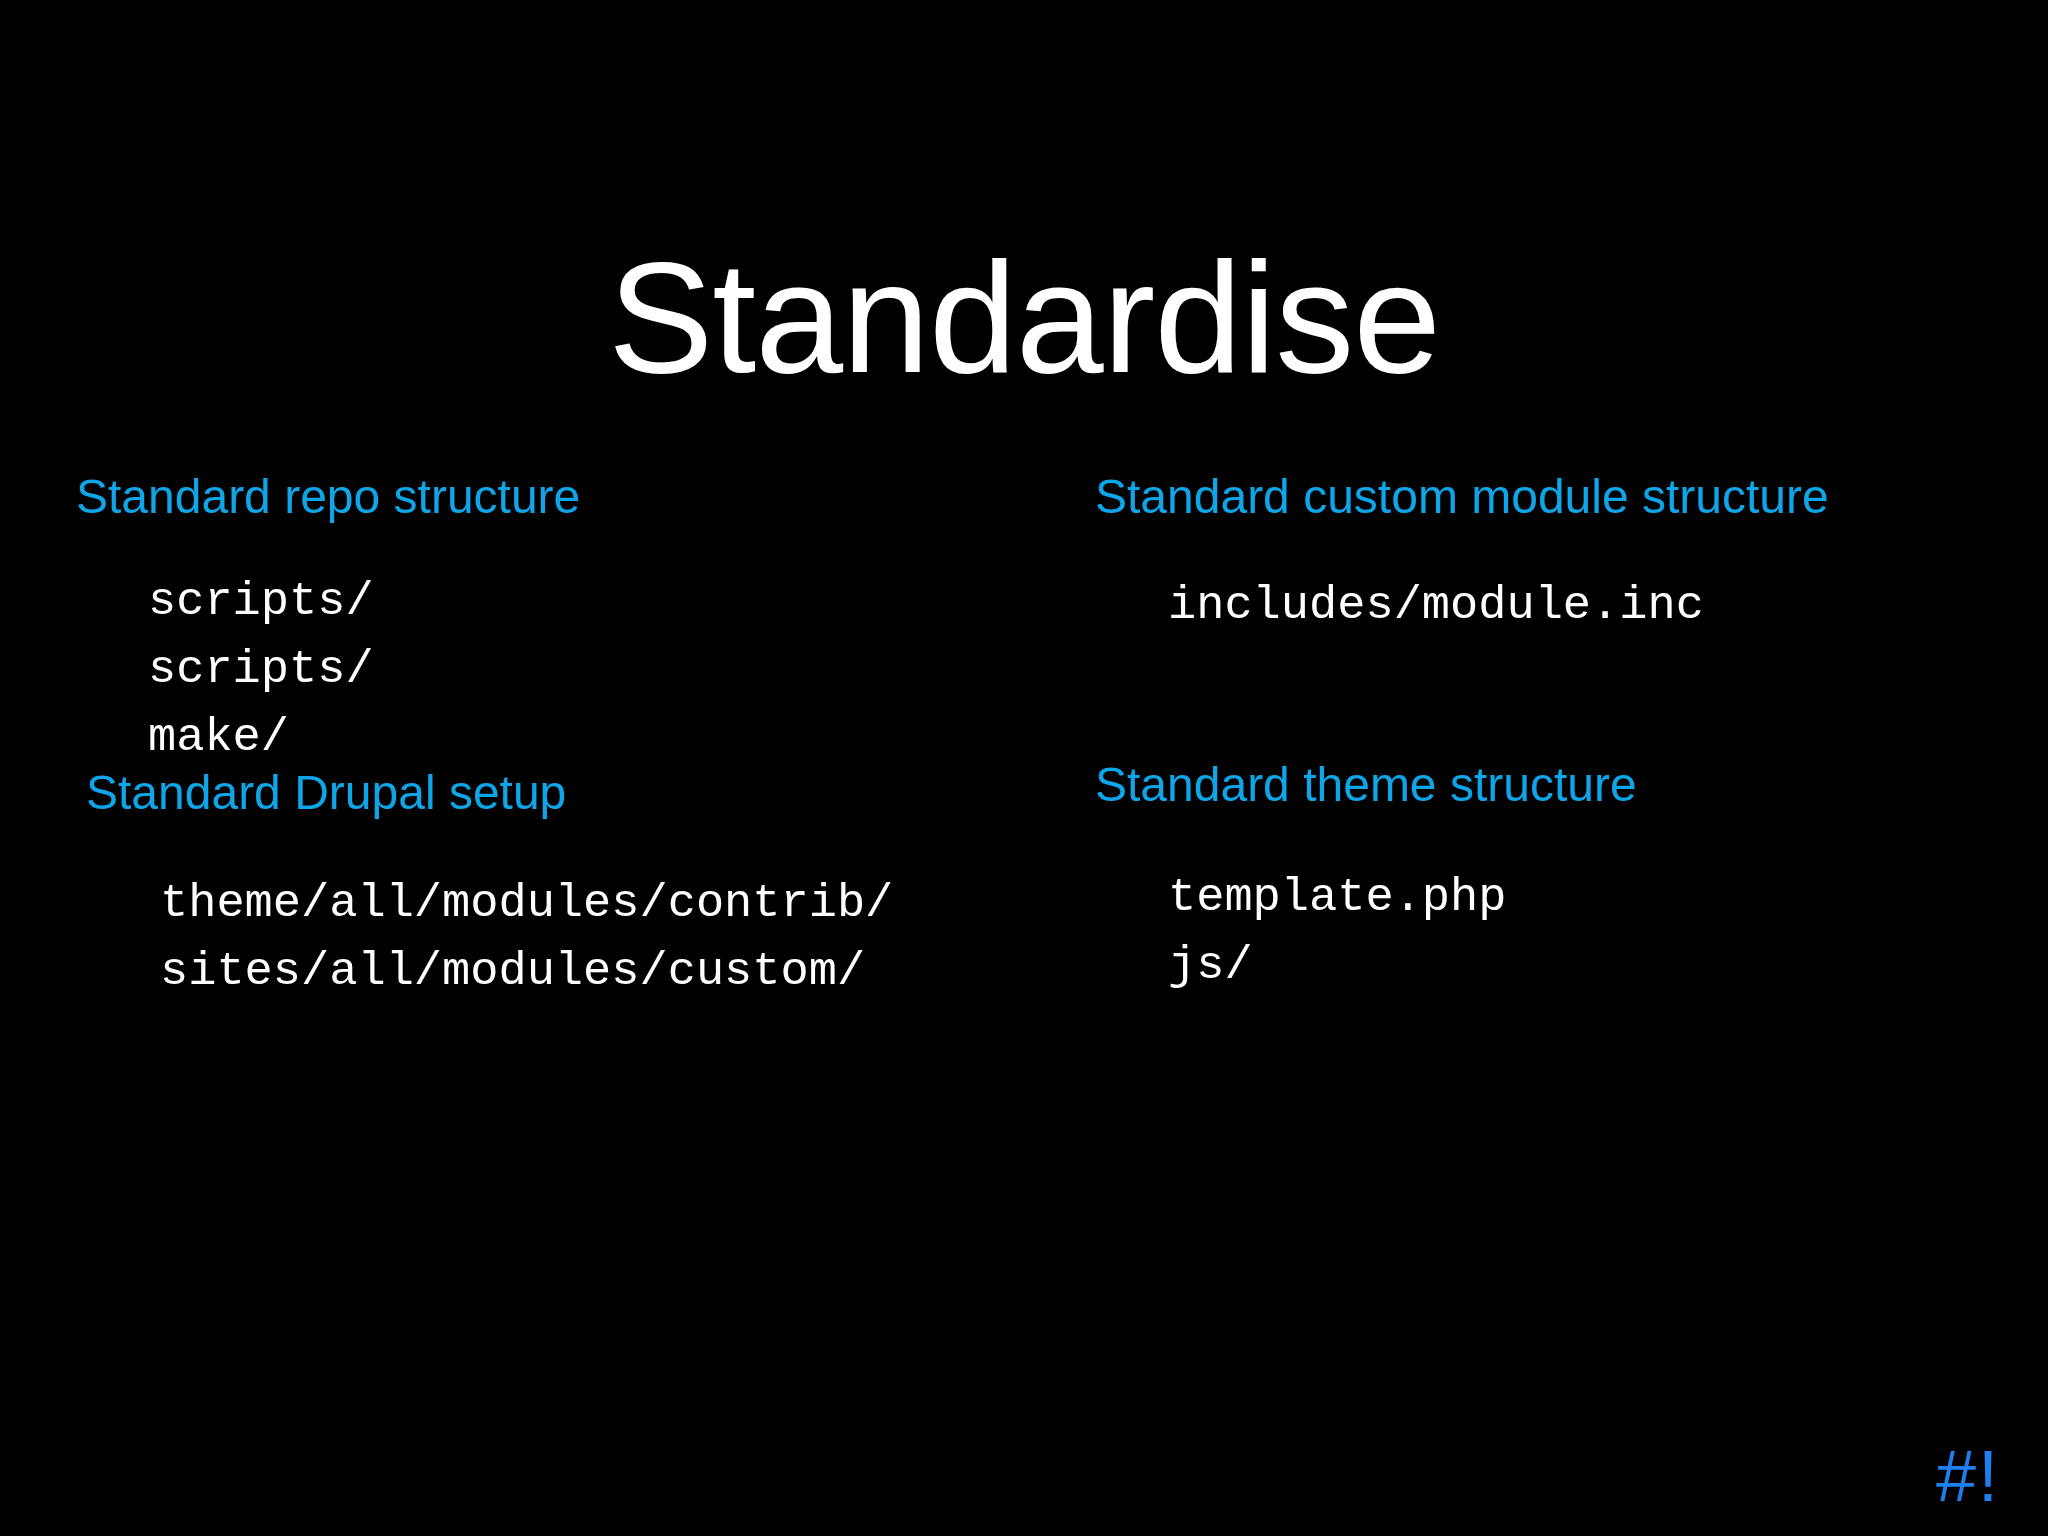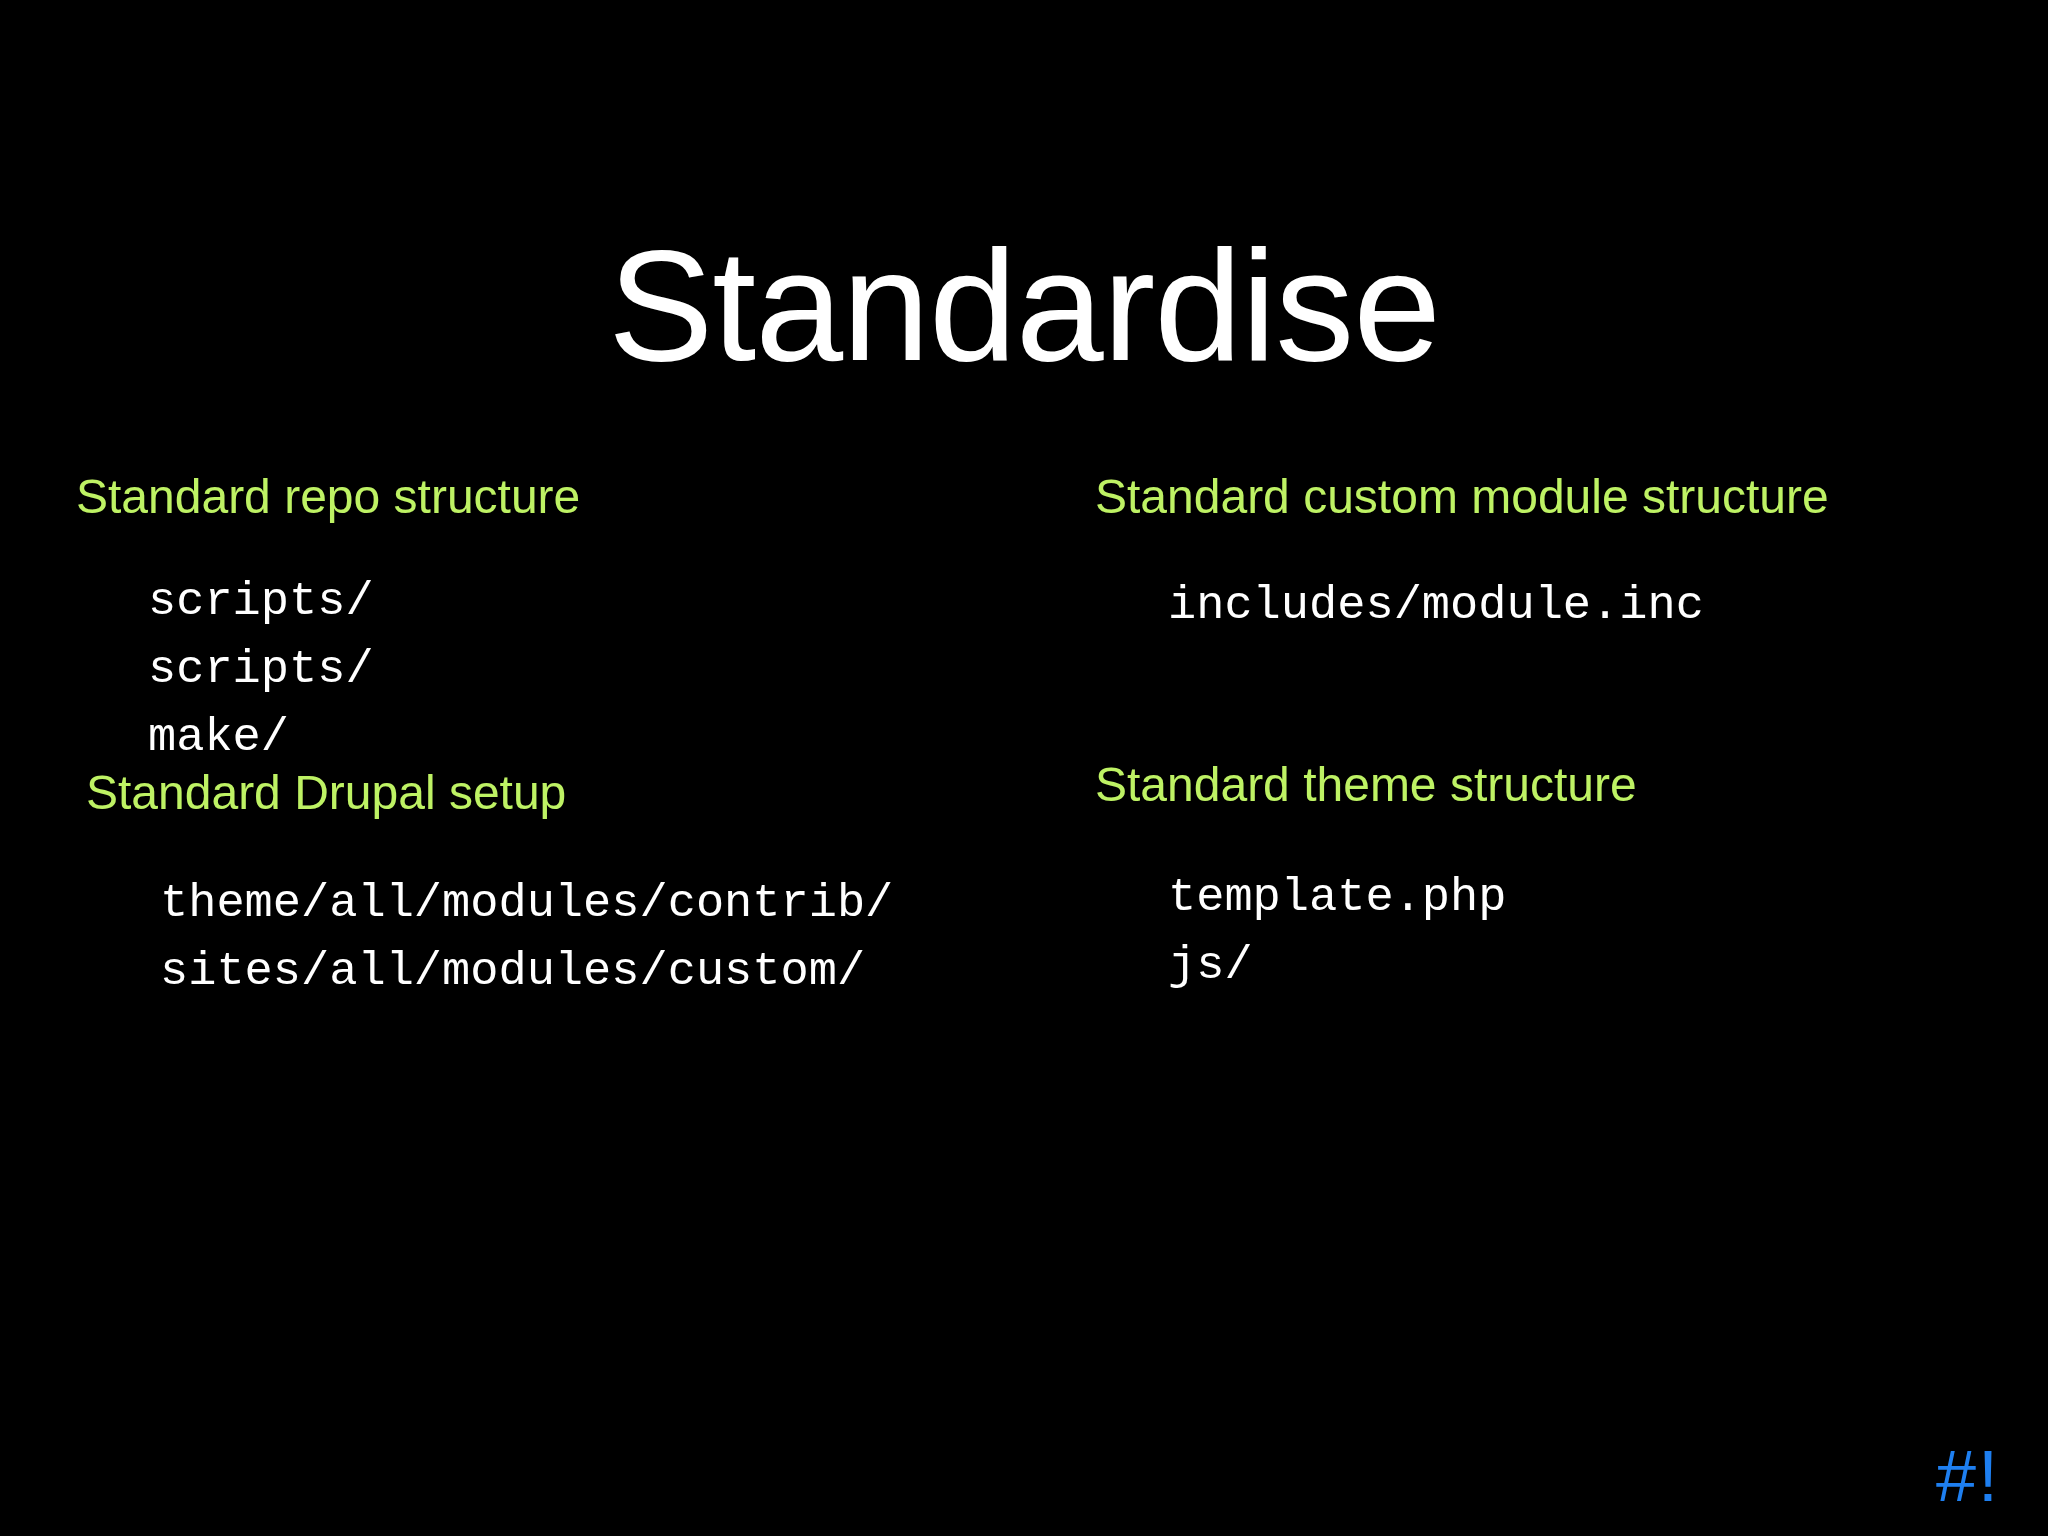--- a/index.html
+++ b/index.html
@@ -18,21 +18,21 @@
 
   .slide {
     position: absolute;
     inset: 0;
     background: #000000;
   }
 
   
   .slide-title {
     position: absolute;
-    top: 120px;
+    top: 132px;
     left: 0;
     width: 100%;
     text-align: center;
     font-family: "Liberation Sans", sans-serif;
     font-weight: 300;
     font-size: 158px;
     line-height: 1.0;
     letter-spacing: -1px;
     color: #ffffff;
     white-space: nowrap;
@@ -54,21 +54,21 @@
   .col-left  { left: 60px;   width: 980px; }
   .col-right { left: 1095px; width: 940px; }
 
   .section { position: absolute; left: 0; }
 
   .section-heading {
     font-family: "Liberation Sans", sans-serif;
     font-weight: 400;
     font-size: 48px;
     line-height: 1.12;
-    color: #bef264;
+    color: #0ea5e9;
     white-space: nowrap;
     margin: 0;
   }
 
   .code-block {
     margin: 0;
     padding: 0;
     font-family: "Liberation Mono", "DejaVu Sans Mono", monospace;
     font-weight: 400;
     font-size: 47px;

